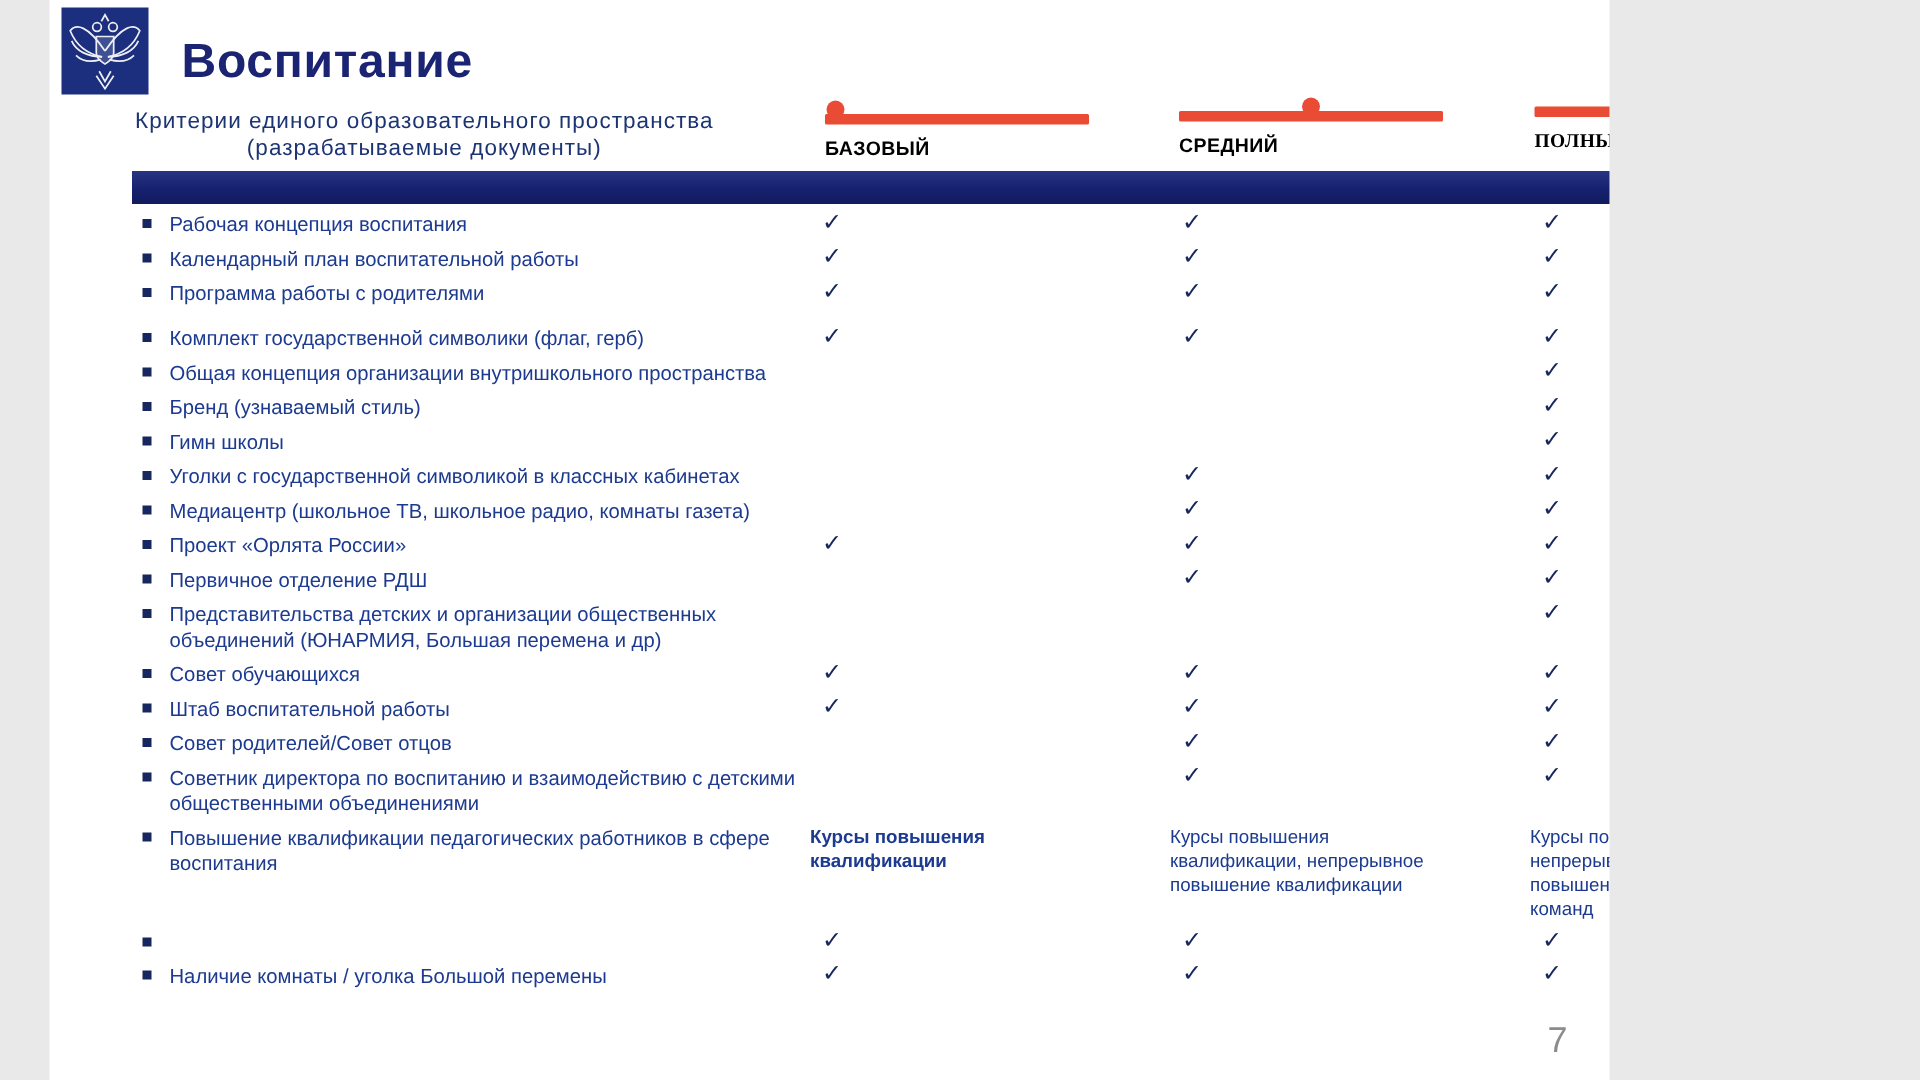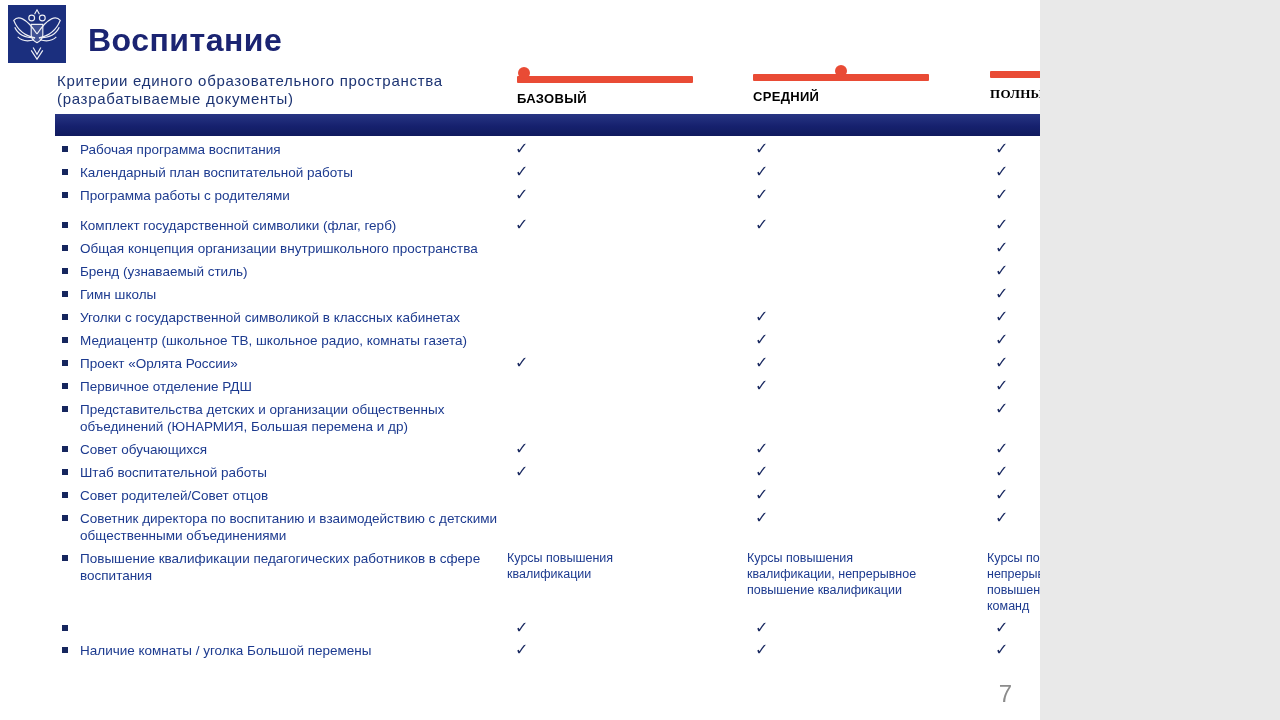--- a/index.html
+++ b/index.html
@@ -1,29 +1,29 @@
 <!DOCTYPE html>
 <html><head>
 <meta charset="utf-8">
 <style>
   html,body{margin:0;padding:0;background:#e9e9e9;}
   #slide{
     position:relative;width:1040px;height:720px;background:#ffffff;
-    font-family:"Liberation Sans","DejaVu Sans",sans-serif;overflow:hidden;
+    font-family:"Liberation Sans","DejaVu Sans",sans-serif;overflow:hidden;margin-left:33px;
   }
   
   #logo{position:absolute;left:8px;top:5px;width:58px;height:58px;background:#1B2F7E;}
   #logo svg{width:100%;height:100%;}
   #slide-title{
     position:absolute;left:88px;top:22px;font-size:32px;font-weight:bold;
     color:#1B2472;letter-spacing:0.5px;
   }
   #subtitle{
     position:absolute;left:57px;top:72px;font-size:15px;color:#1D3473;
-    line-height:18px;letter-spacing:0.7px;
+    line-height:18px;letter-spacing:0.7px;text-align:center;
   }
   
   .col-group{position:absolute;width:176px;}
   .col-group:nth-child(1){left:517px;top:67px;}
   .col-group:nth-child(2){left:753px;top:65px;}
   .col-group:nth-child(3){left:990px;top:62px;font-family:Liberation Serif, serif;}
   .slider{position:relative;width:176px;height:7px;background:#E94B35;border-radius:1px;margin-top:9px;}
   .slider .dot{position:absolute;width:12px;height:12px;border-radius:50%;background:#E94B35;top:-9px;}
   .slider-left .dot{left:1px;}
   .slider-center .dot{left:calc(50% - 6px);}
@@ -36,21 +36,21 @@
   }
   
   #rows{position:absolute;left:55px;top:141px;width:1195px;}
   .t-row{display:grid;grid-template-columns:450px 240px 240px 265px;align-items:start;margin-bottom:6px;}
   .t-row.gap-after{margin-bottom:13px;}
   .row-label{display:flex;gap:12px;padding-left:7px;font-size:13.5px;color:#1C3A8F;line-height:17px;}
   .bullet{width:6px;height:6px;background:#16265E;margin-top:5px;flex:none;}
   .cell{padding-left:10px;min-height:1px;}
   .cell.check{font-size:16px;font-weight:bold;color:#16265E;line-height:16px;}
   .cell.text{font-size:12.5px;color:#1C3A8F;line-height:16px;padding-left:2px;}
-  .cell.text.c1{max-width:135px;}
+  .cell.text.c1{max-width:135px;font-weight:bold;}
   .cell.text.c2{max-width:195px;}
   .cell.text.c3{max-width:262px;}
   
   #page-number{position:absolute;right:28px;bottom:12px;font-size:24px;color:#8C8C8C;}
 </style>
 </head>
 <body>
 
 <div id="slide">
 
@@ -102,21 +102,21 @@
     <div class="col-label">ПОЛНЫЙ</div>
   </div>
 </div>
 
   <div id="blue-band"></div>
 
   <div id="rows">
   <div class="t-row">
     <div class="row-label">
       <span class="bullet"></span>
-      <span class="label-text">Рабочая  программа воспитания</span>
+      <span class="label-text">Рабочая  концепция воспитания</span>
     </div>
     <div class="cell c1 check">✓</div>
     <div class="cell c2 check">✓</div>
     <div class="cell c3 check">✓</div>
   </div>
 
   <div class="t-row">
     <div class="row-label">
       <span class="bullet"></span>
       <span class="label-text">Календарный план воспитательной работы</span>

